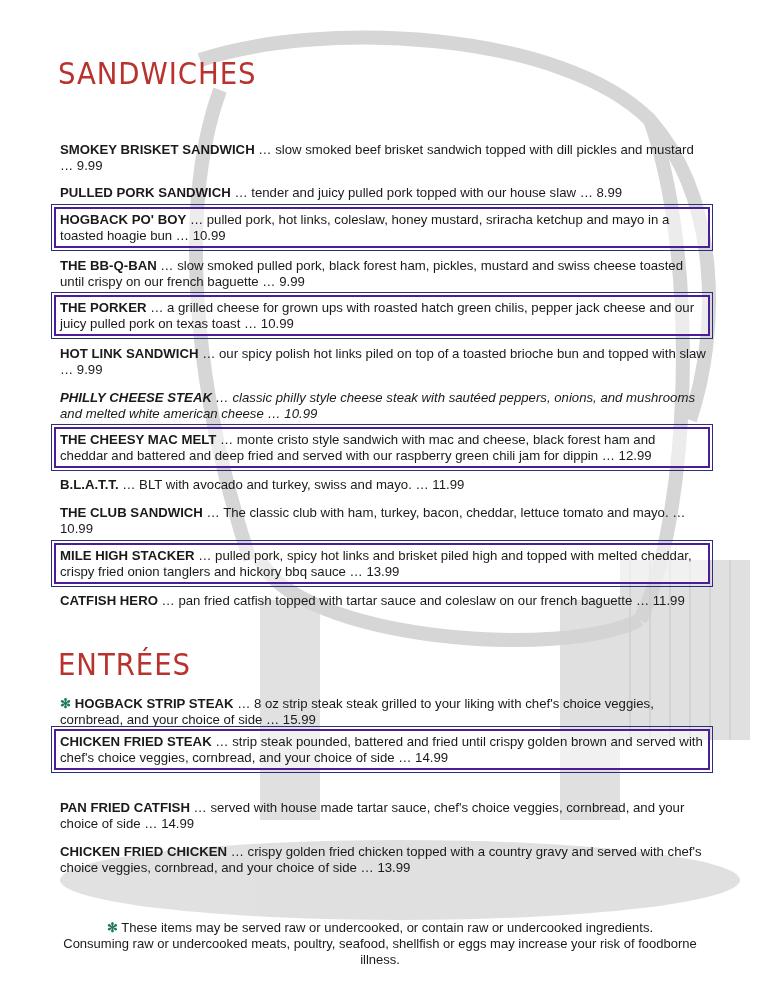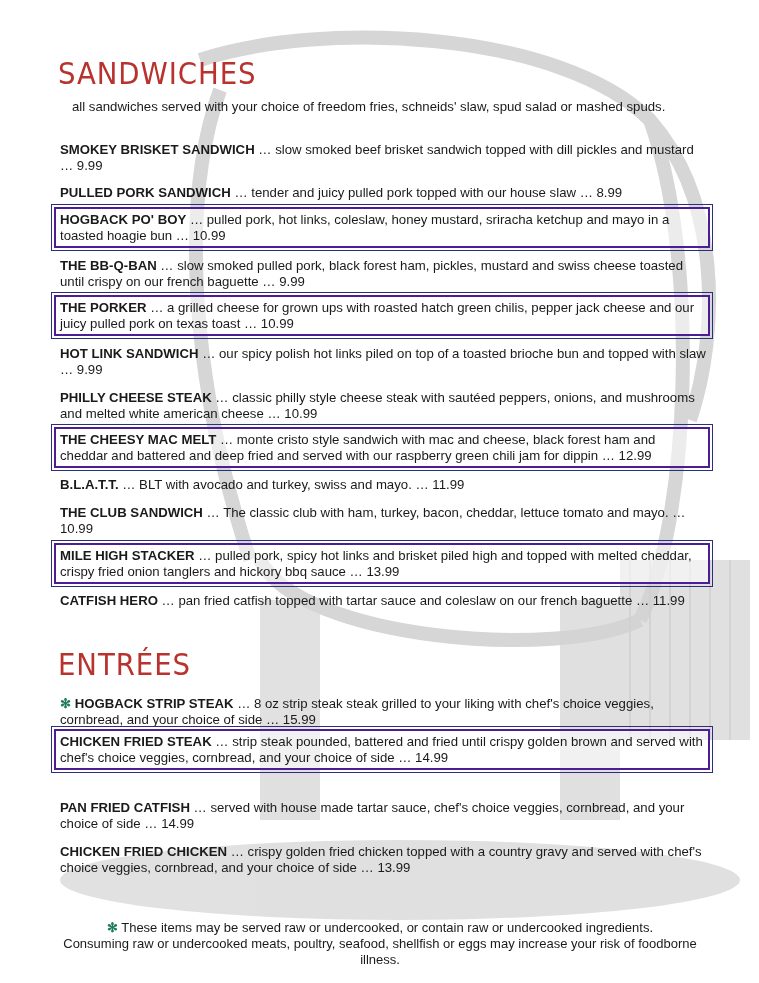--- a/index.html
+++ b/index.html
@@ -73,21 +73,20 @@
     <line x1="710" y1="560" x2="710" y2="740"></line>
       <line x1="730" y1="560" x2="730" y2="740"></line>
   </g>
 </svg>
 
 <div class="page">
 
   <h1 class="section-title" style="top:56px;">SANDWICHES</h1>
 
   <div class="intro" style="top:99px;">
-    <div>all sandwiches served with your choice of freedom fries, schneids' slaw, spud salad or mashed spuds.</div>
   </div>
 
   <div class="item" style="top:142px;">
     <span class="name">SMOKEY BRISKET SANDWICH</span><span> … slow smoked beef brisket sandwich topped with dill pickles and mustard … 9.99</span>
   </div>
 
   <div class="item" style="top:185px;">
     <span class="name">PULLED PORK SANDWICH</span><span> … tender and juicy pulled pork topped with our house slaw … 8.99</span>
   </div>
 
@@ -100,21 +99,21 @@
   </div>
 
   <div class="item boxed" style="top:295px;">
     <span class="name">THE PORKER</span><span> … a grilled cheese for grown ups with roasted hatch green chilis, pepper jack cheese and our juicy pulled pork on texas toast … 10.99</span>
   </div>
 
   <div class="item" style="top:346px;">
     <span class="name">HOT LINK SANDWICH</span><span> … our spicy polish hot links piled on top of a toasted brioche bun and topped with slaw … 9.99</span>
   </div>
 
-  <div class="item" style="top:390px;">
+  <div class="item" style="top:390px;font-style:italic;">
     <span class="name">PHILLY CHEESE STEAK</span><span> … classic philly style cheese steak with sautéed peppers, onions, and mushrooms and melted white american cheese … 10.99</span>
   </div>
 
   <div class="item boxed" style="top:427px;">
     <span class="name">THE CHEESY MAC MELT</span><span> … monte cristo style sandwich with mac and cheese, black forest ham and cheddar and battered and deep fried and served with our raspberry green chili jam for dippin … 12.99</span>
   </div>
 
   <div class="item" style="top:477px;">
     <span class="name">B.L.A.T.T.</span><span> … BLT with avocado and turkey, swiss and mayo. … 11.99</span>
   </div>

